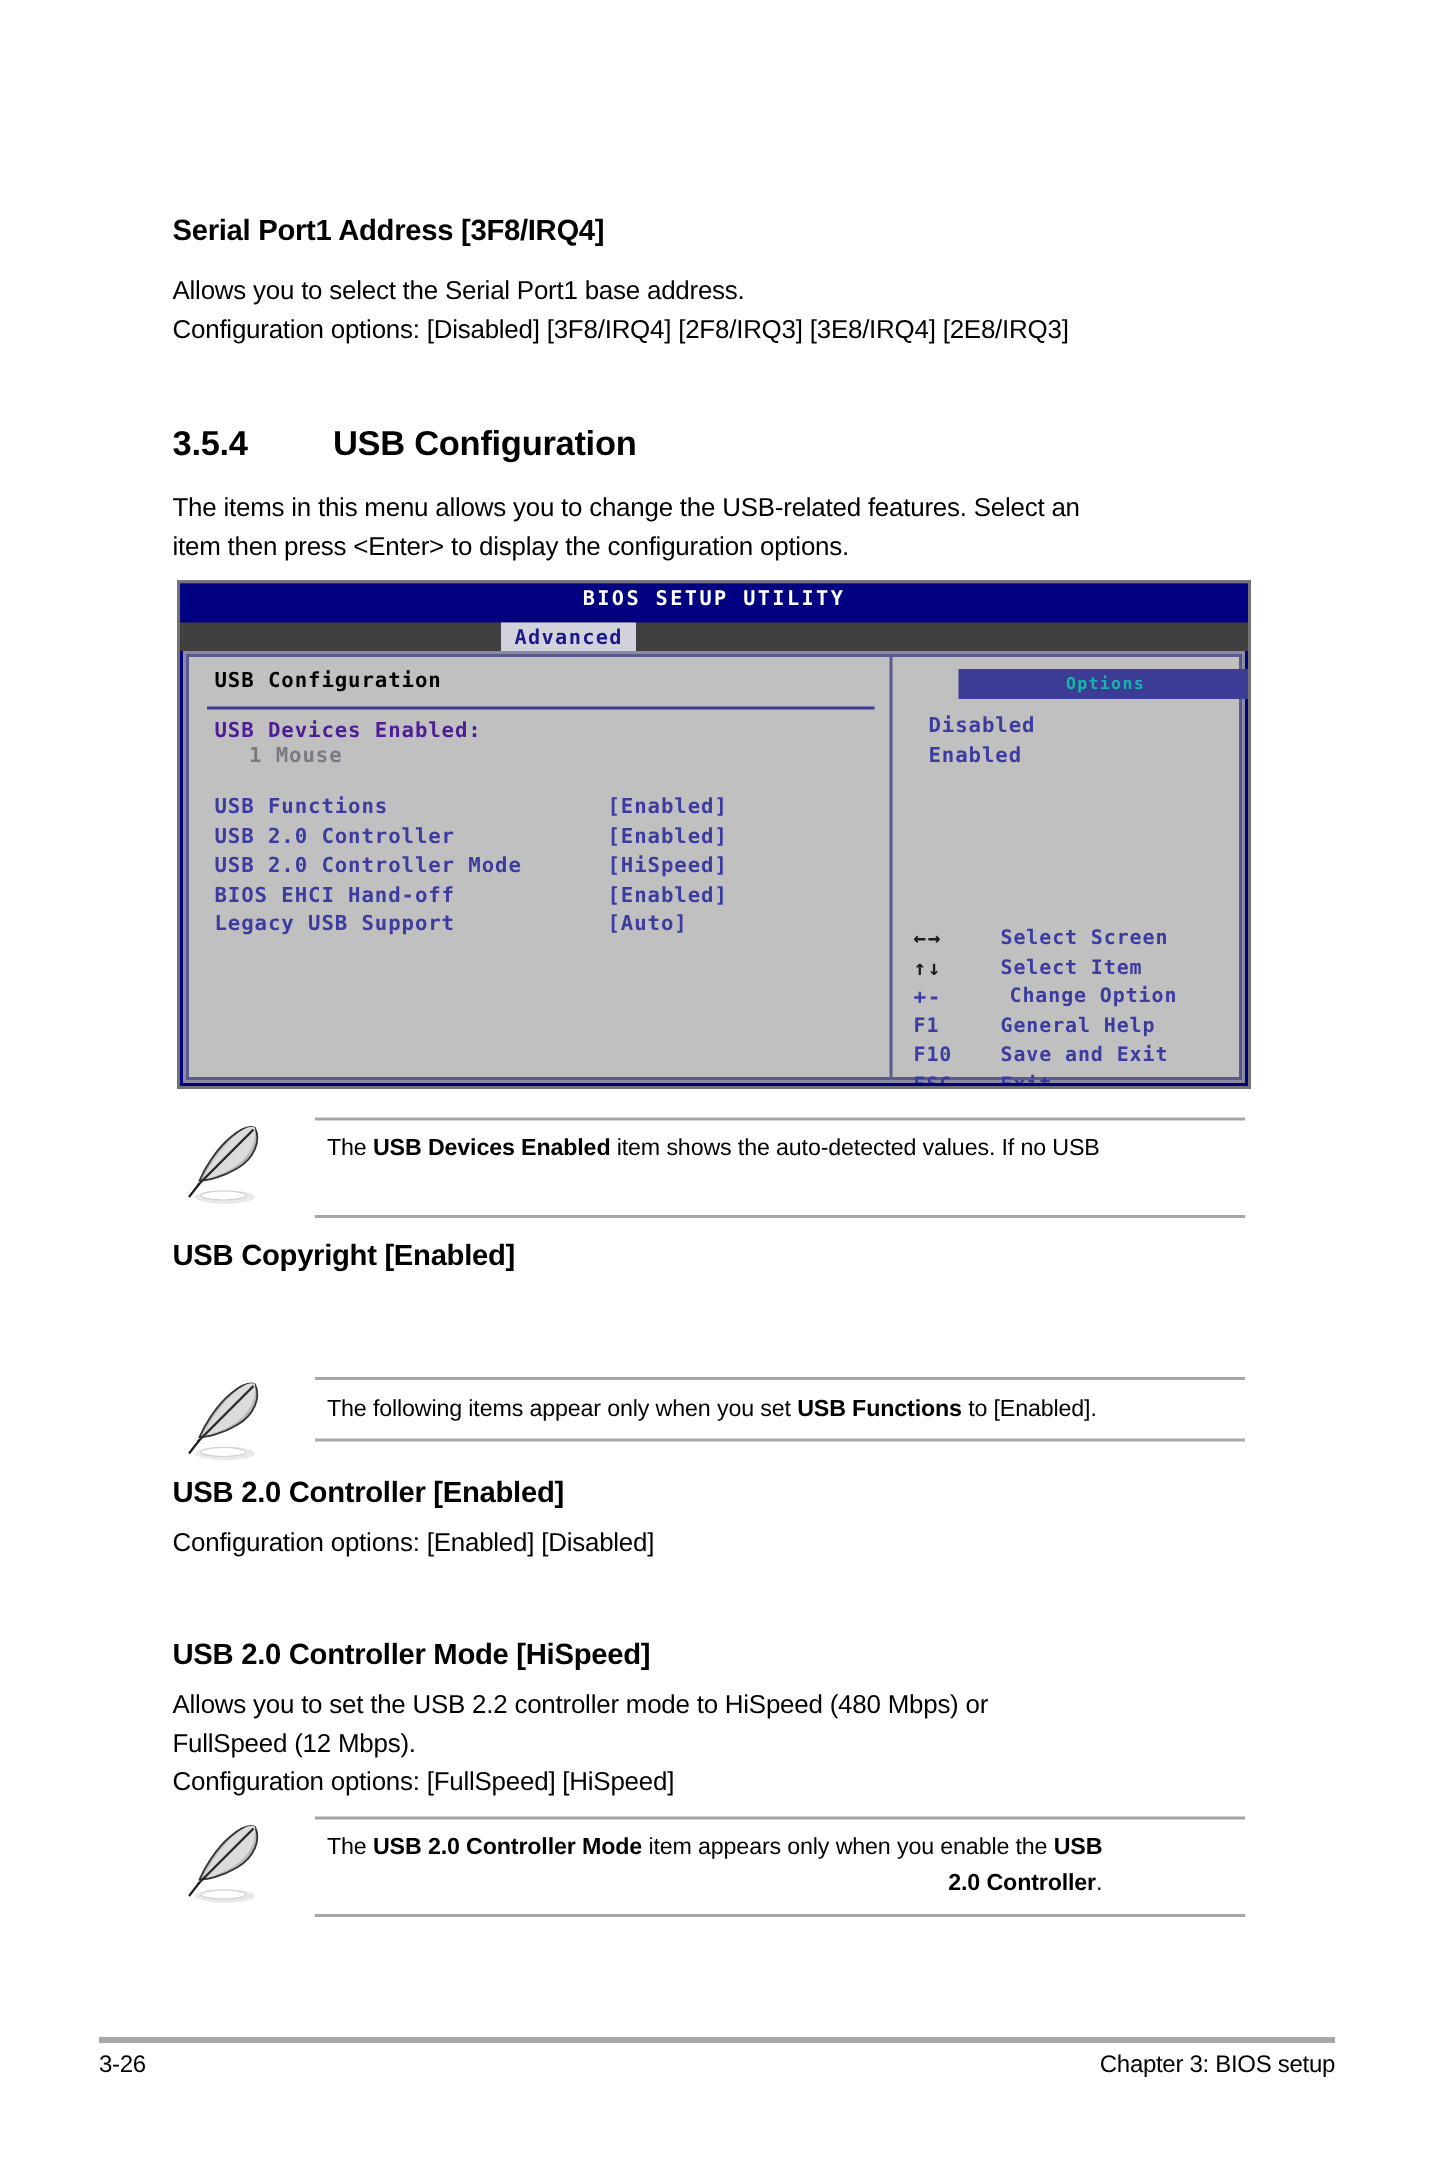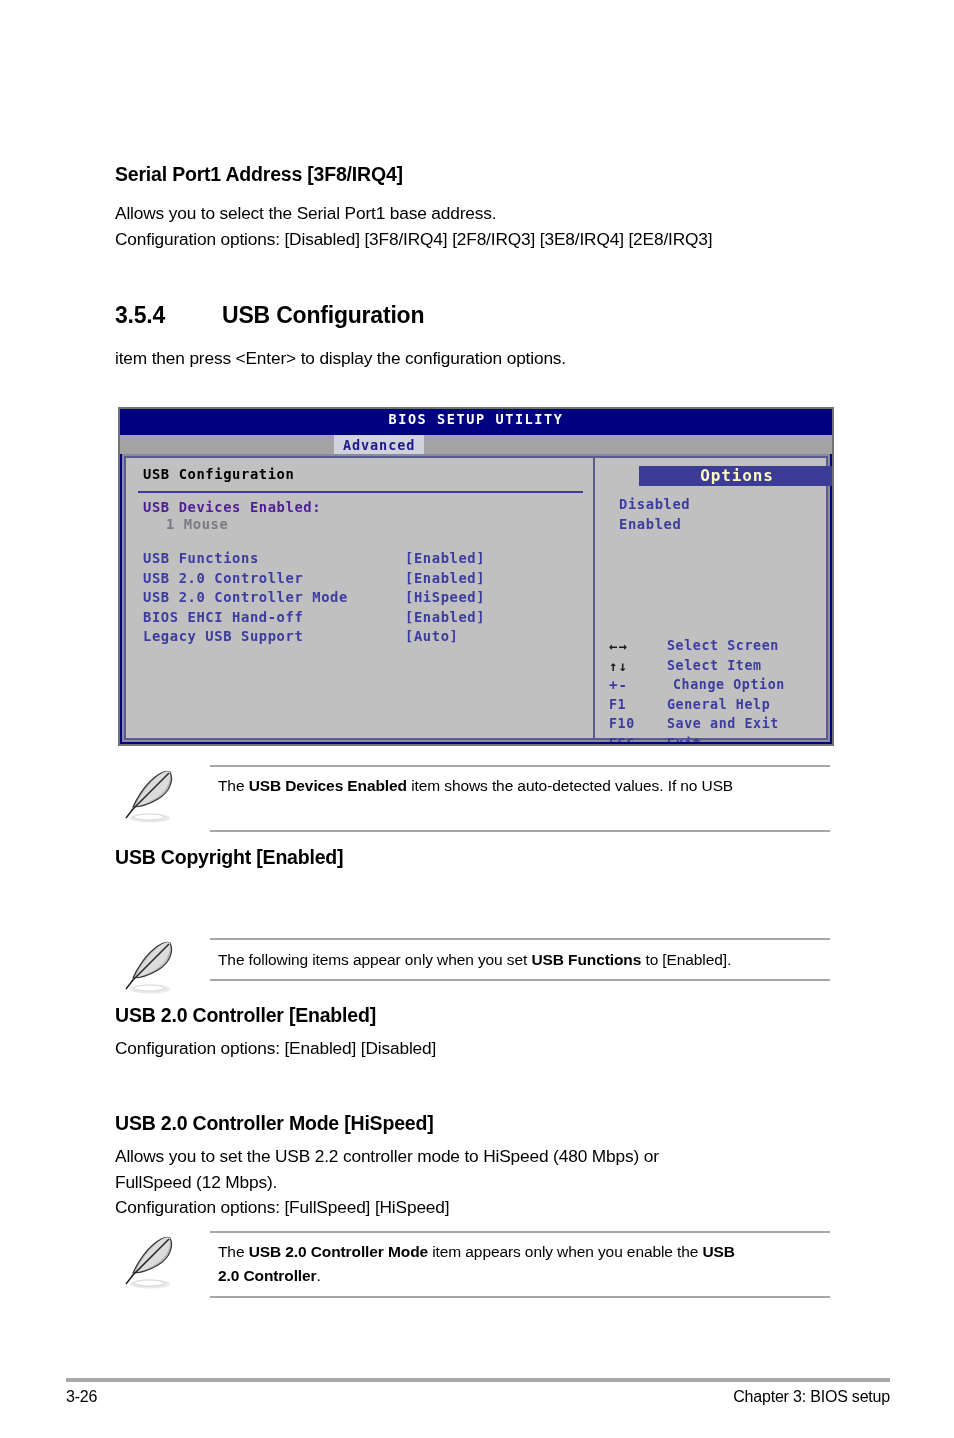--- a/index.html
+++ b/index.html
@@ -7,21 +7,21 @@
   body {
     width: 954px;
     height: 1438px;
     background: #ffffff;
     font-family: "Liberation Sans", sans-serif;
     color: #000000;
     position: relative;
     overflow: hidden;
   }
 
-  .page { position: absolute; left: 0; top: 0; width: 954px; height: 1284px; margin-top: 20px; }
+  .page { position: absolute; left: 0; top: 0; width: 954px; height: 1284px; }
 
   
   .h-sub {
     position: absolute;
     font-size: 19.5px;
     font-weight: bold;
     letter-spacing: -0.2px;
     white-space: nowrap;
   }
   .h-num {
@@ -57,21 +57,21 @@
     left: 0; right: 0; top: 2px;
     text-align: center;
     color: #ffffff;
     font-size: 13.5px;
     font-weight: bold;
     letter-spacing: 1.6px;
   }
   .bios-tabs {
     position: relative;
     height: 19px;
-    background: #a3a3a3;
+    background: #404040;
   }
   .bios-tab-active {
     position: absolute;
     left: 214px;
     top: 0;
     height: 19px;
     padding: 1px 9px 0 9px;
     background: #d2d2dc;
     color: #1a1a8c;
     font-size: 13.5px;
@@ -151,22 +151,22 @@
   }
   .opt-name { position: absolute; left: 0; top: 0; }
   .opt-val  { position: absolute; left: 262px; top: 0; }
 
   .options-bar {
     position: absolute;
     left: 44px; top: 8px;
     width: 196px;
     height: 20px;
     background: #3c3c96;
-    color: #fef9c3;
-    font-size: 16px;
+    color: #14b8a6;
+    font-size: 11px;
     font-weight: bold;
     text-align: center;
     line-height: 19px;
     letter-spacing: 0.9px;
   }
   .options-items { position: absolute; left: 24px; top: 38px; }
   .options-item {
     height: 19.6px;
     font-size: 13.8px;
     font-weight: bold;
@@ -217,20 +217,21 @@
     left: 95px;
     height: 2px;
     background: #a6a6a6;
   }
   .note-text {
     position: absolute;
     left: 103px;
     font-size: 15.5px;
     line-height: 24px;
     letter-spacing: -0.1px;
+    text-align: right;
   }
   .note-text .ln { display: block; white-space: nowrap; }
   .note-icon {
     position: absolute;
     left: 5px;
     width: 62px;
     height: 62px;
   }
 
   
@@ -263,20 +264,21 @@
 
   <div class="h-sub" style="left:115px; top:143px;">Serial Port1 Address [3F8/IRQ4]</div>
   <div class="para" style="left:115px; top:181px;">
     <span class="ln">Allows you to select the Serial Port1 base address.</span>
     <span class="ln">Configuration options: [Disabled] [3F8/IRQ4] [2F8/IRQ3] [3E8/IRQ4] [2E8/IRQ3]</span>
   </div>
 
   <div class="h-num" style="left:115px; top:282px;">3.5.4</div>
   <div class="h-num" style="left:222px; top:282px;">USB Configuration</div>
   <div class="para" style="left:115px; top:326px;">
+    <span class="ln">The items in this menu allows you to change the USB-related features. Select an</span>
     <span class="ln">item then press &lt;Enter&gt; to display the configuration options.</span>
   </div>
 
   <div class="bios" style="left:118px; top:387px; width:716px; height:339px;">
 
     <div class="bios-titlebar">
       <div class="bios-title">BIOS SETUP UTILITY</div>
     </div>
 
     <div class="bios-tabs">

